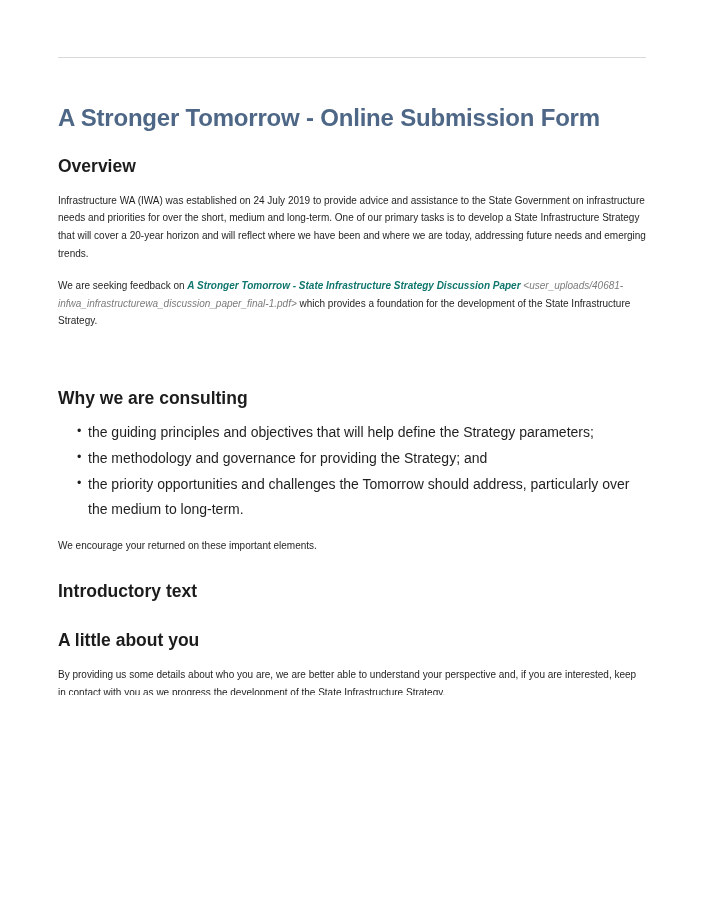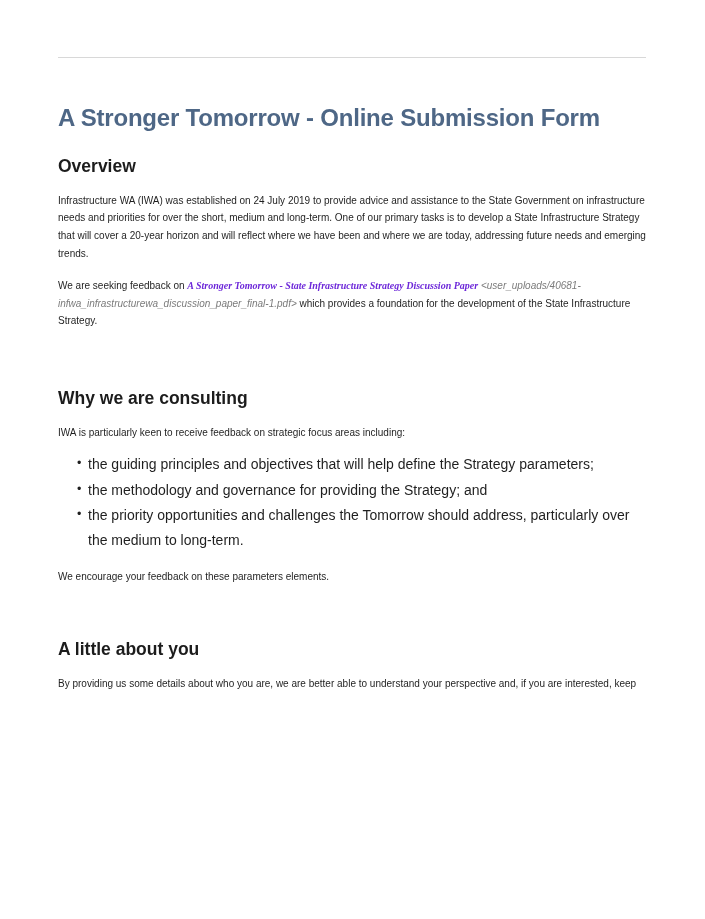--- a/index.html
+++ b/index.html
@@ -66,24 +66,23 @@
 
   p.body-text {
     margin: 0;
     padding-top: 14px;
     font-size: 10px;
     line-height: 1.78;
     color: #1f1f1f;
   }
 
   .doc-ref {
-    color: #6d28d9;
+    color: #0f766e;
     font-weight: bold;
     font-style: italic;
-    font-family: Liberation Serif, serif;
   }
 
   .file-path {
     color: #7b7b7b;
     font-style: italic;
   }
 
   ul.bullet-list {
     margin: 0;
     padding: 10px 0 0 0;
@@ -123,32 +122,32 @@
 
     <p class="body-text">Infrastructure WA (IWA) was established on 24 July 2019 to provide advice and assistance to the State Government on infrastructure needs and priorities for over the short, medium and long-term. One of our primary tasks is to develop a State Infrastructure Strategy that will cover a 20-year horizon and will reflect where we have been and where we are today, addressing future needs and emerging trends.</p>
 
     <p class="body-text"><span>We are seeking feedback on </span><span class="doc-ref">A Stronger Tomorrow - State Infrastructure Strategy Discussion Paper</span><span class="file-path"> &lt;user_uploads/40681-infwa_infrastructurewa_discussion_paper_final-1.pdf&gt;</span><span> which provides a foundation for the development of the State Infrastructure Strategy.</span></p>
 
     <div class="gap-large"></div>
 
     <h2 class="section-heading h-why">Why we are consulting</h2>
 
 
-    <p class="body-text">IWA is particularly keen to receive feedback on strategic focus areas including:</p>
 
     <ul class="bullet-list">
       <li>the guiding principles and objectives that will help define the Strategy parameters;</li>
       <li>the methodology and governance for providing the Strategy; and</li>
       <li>the priority opportunities and challenges the Tomorrow should address, particularly over the medium to long-term.</li>
     </ul>
 
-    <p class="body-text">We encourage your feedback on these parameters elements.</p>
+    <p class="body-text">We encourage your returned on these important elements.</p>
 
     <div class="gap-mid"></div>
 
+    <h2 class="section-heading h-intro">Introductory text</h2>
 
 
     <div class="gap-mid"></div>
 
     <h2 class="section-heading h-about">A little about you</h2>
 
     <p class="body-text">By providing us some details about who you are, we are better able to understand your perspective and, if you are interested, keep in contact with you as we progress the development of the State Infrastructure Strategy.</p>
 
   </div>
 </div>

